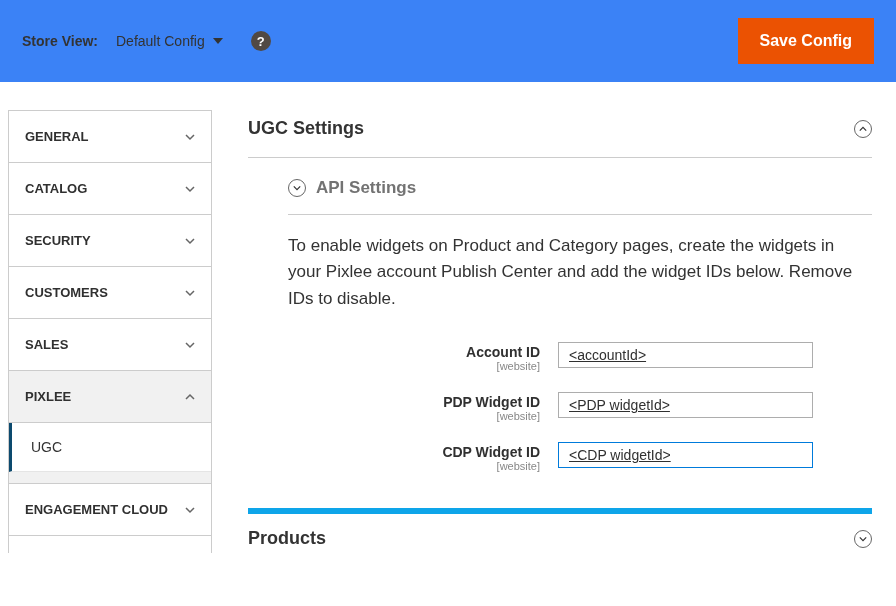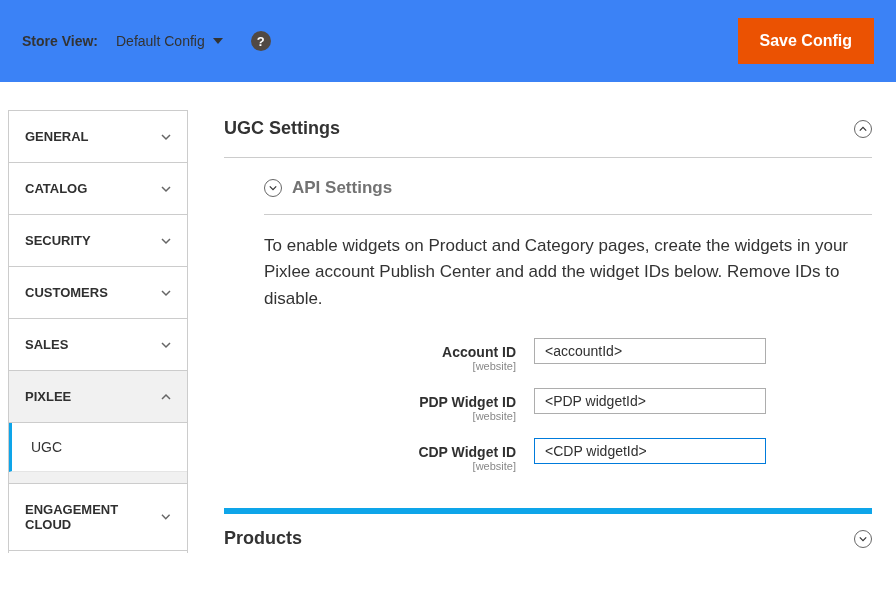--- a/index.html
+++ b/index.html
@@ -11,47 +11,47 @@
     .store-view-label { font-weight: 600; font-size: 14px; color: #333; }
     .store-view-select { display: flex; align-items: center; gap: 8px; font-size: 14px; color: #333; cursor: pointer; }
     .caret-down { width: 0; height: 0; border-left: 5px solid transparent; border-right: 5px solid transparent; border-top: 6px solid #333; }
     .help-icon { width: 20px; height: 20px; border-radius: 50%; background: #514943; color: #fff; font-weight: 700; font-size: 13px; display: flex; align-items: center; justify-content: center; margin-left: 10px; cursor: pointer; }
     .save-btn { background: #eb5202; color: #fff; border: none; padding: 14px 22px; font-size: 16px; font-weight: 600; cursor: pointer; }
 
     
     .content-wrap { display: flex; padding: 28px 8px 0 8px; gap: 36px; }
 
     
-    .sidebar { width: 180px; flex-shrink: 0; border: 1px solid #ccc; border-bottom: none; }
+    .sidebar { width: 204px; flex-shrink: 0; border: 1px solid #ccc; border-bottom: none; }
     .nav-item { display: flex; align-items: center; justify-content: space-between; padding: 18px 16px; border-bottom: 1px solid #ccc; font-size: 13px; font-weight: 700; color: #303030; cursor: pointer; }
     .nav-item.expanded { background: #f1f1f1; }
     .nav-item .chevron { width: 10px; height: 10px; }
     .chevron svg { display: block; }
     .sub-item { padding: 16px 18px 16px 22px; border-bottom: 1px solid #e5e5e5; font-size: 14px; color: #333; position: relative; cursor: pointer; }
-    .sub-item.active { border-left: 3px solid #0ea5e9; padding-left: 19px; background: #fff; }
+    .sub-item.active { border-left: 3px solid #0c4a6e; padding-left: 19px; background: #fff; }
     .sub-divider { height: 12px; background: #f1f1f1; border-bottom: 1px solid #ccc; }
 
     
     .main { flex: 1; padding-right: 16px; }
     .section-header { display: flex; align-items: center; justify-content: space-between; padding: 8px 0 18px 0; border-bottom: 1px solid #ccc; cursor: pointer; }
     .section-title { font-size: 18px; font-weight: 600; color: #333; }
     .circle-chevron { width: 18px; height: 18px; border: 1px solid #666; border-radius: 50%; display: flex; align-items: center; justify-content: center; }
     .circle-chevron svg { width: 8px; height: 8px; }
 
     .subsection-row { display: flex; align-items: center; gap: 10px; padding: 20px 0 16px 40px; cursor: pointer; }
     .subsection-title { font-size: 17px; font-weight: 600; color: #737373; }
     .hr-line { border: none; border-top: 1px solid #ccc; margin-left: 40px; }
 
     .widget-help { padding: 18px 0 18px 40px; font-size: 17px; color: #333; line-height: 1.55; }
 
-    .form-row { display: flex; align-items: flex-start; padding: 8px 0 8px 40px; }
+    .form-row { display: flex; align-items: center; padding: 8px 0 8px 40px; }
     .form-label-wrap { width: 270px; text-align: right; padding-right: 18px; padding-top: 6px; }
     .form-label { font-size: 14px; font-weight: 600; color: #303030; }
     .form-scope { font-size: 11px; color: #888; }
-    .form-input { width: 232px; padding: 4px 10px; border: 1px solid #adadad; font-size: 14px; color: #303030; }
+    .form-input { width: 255px; padding: 4px 10px; border: 1px solid #adadad; font-size: 14px; color: #303030; text-decoration: underline; }
     .form-input.focused { border: 1px solid #007bdb; outline: none; }
 
     .products-section { margin-top: 28px; }
     .products-header { display: flex; align-items: center; justify-content: space-between; padding: 14px 0 4px 0; border-top: 6px solid #0ea5e9; cursor: pointer; }
   </style>
 </head>
 <body>
 
 <div class="top-bar">
   <div class="store-view-wrap">

